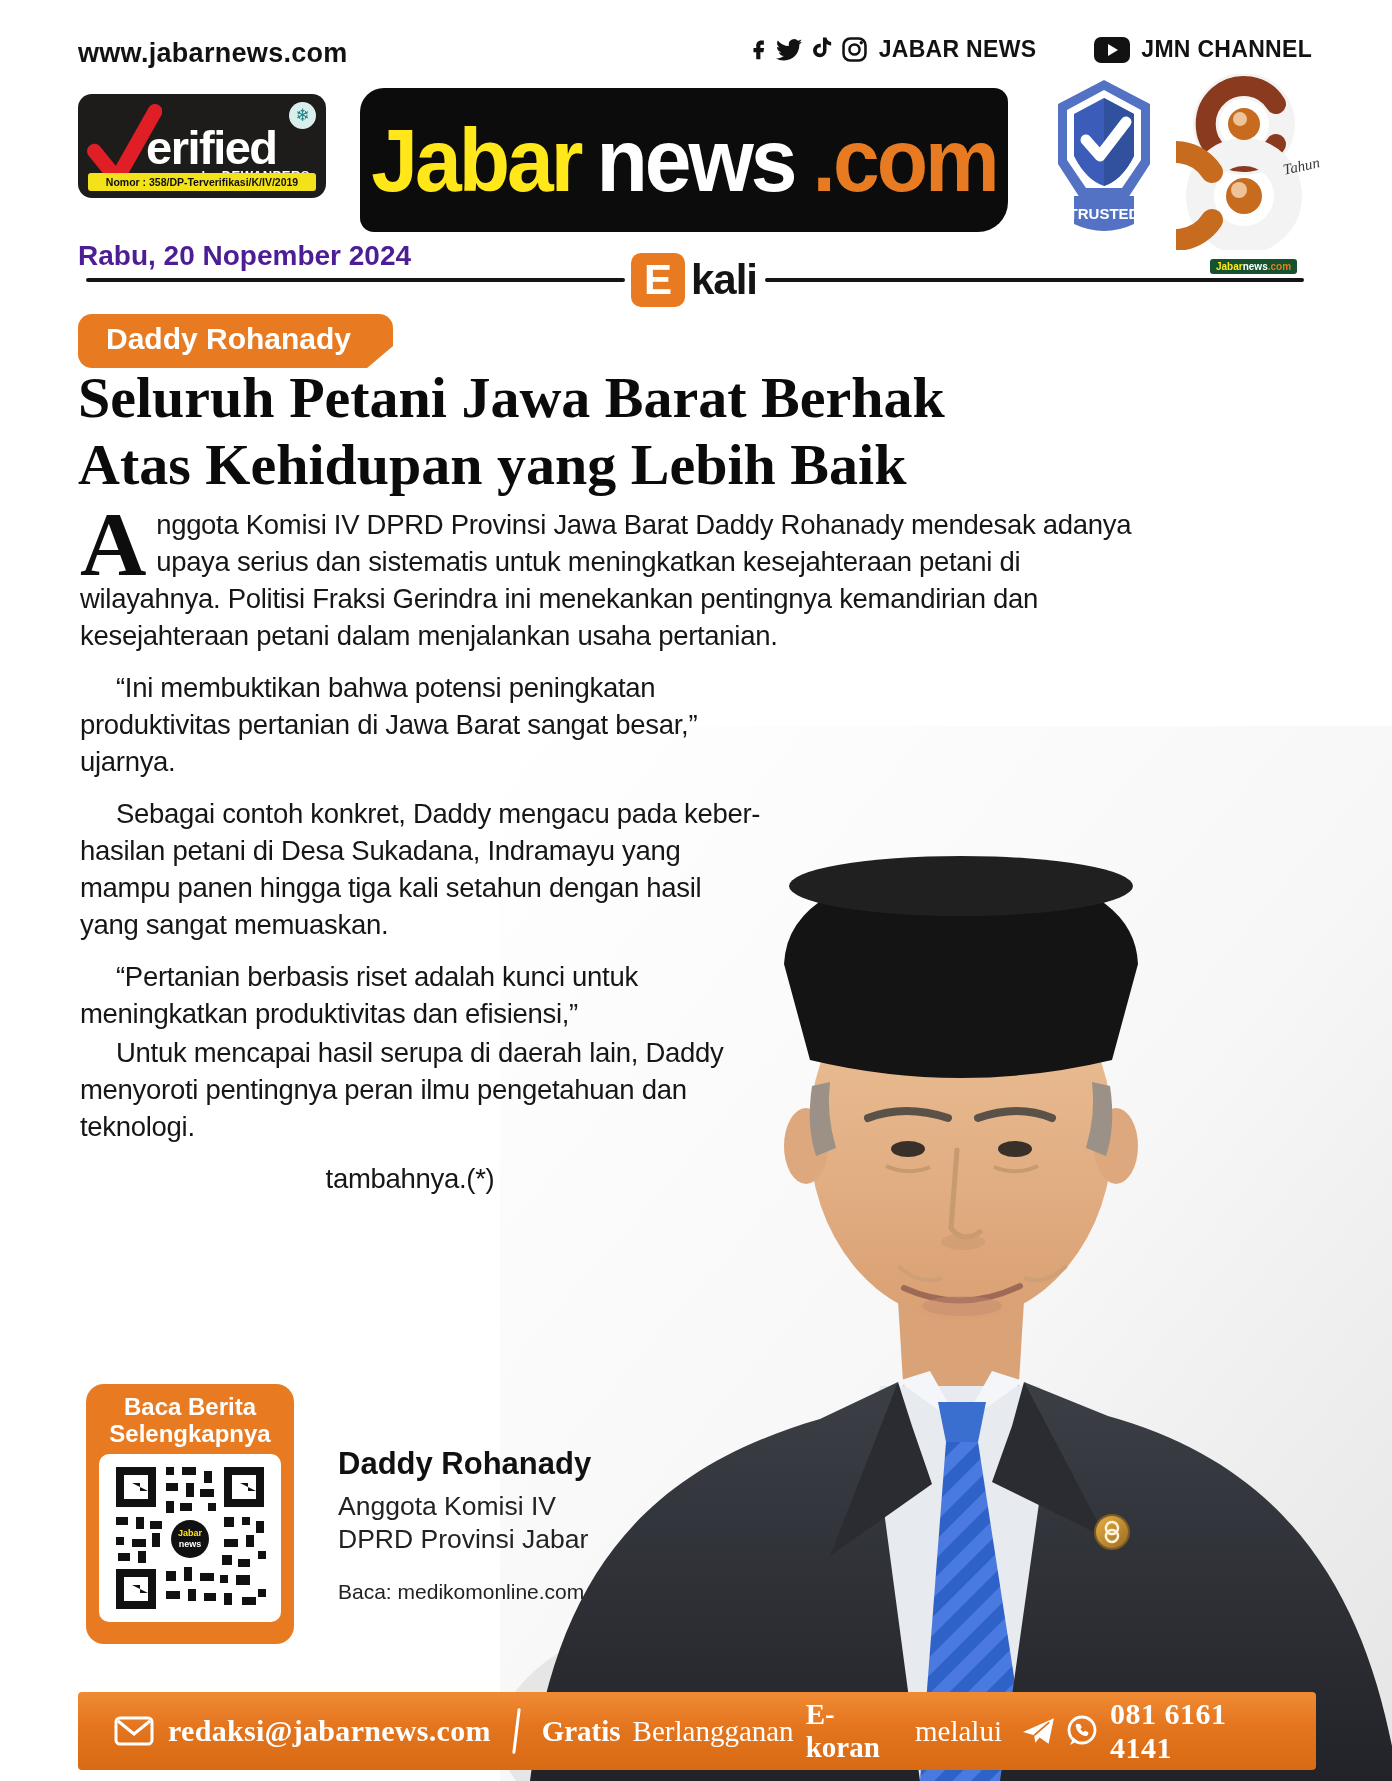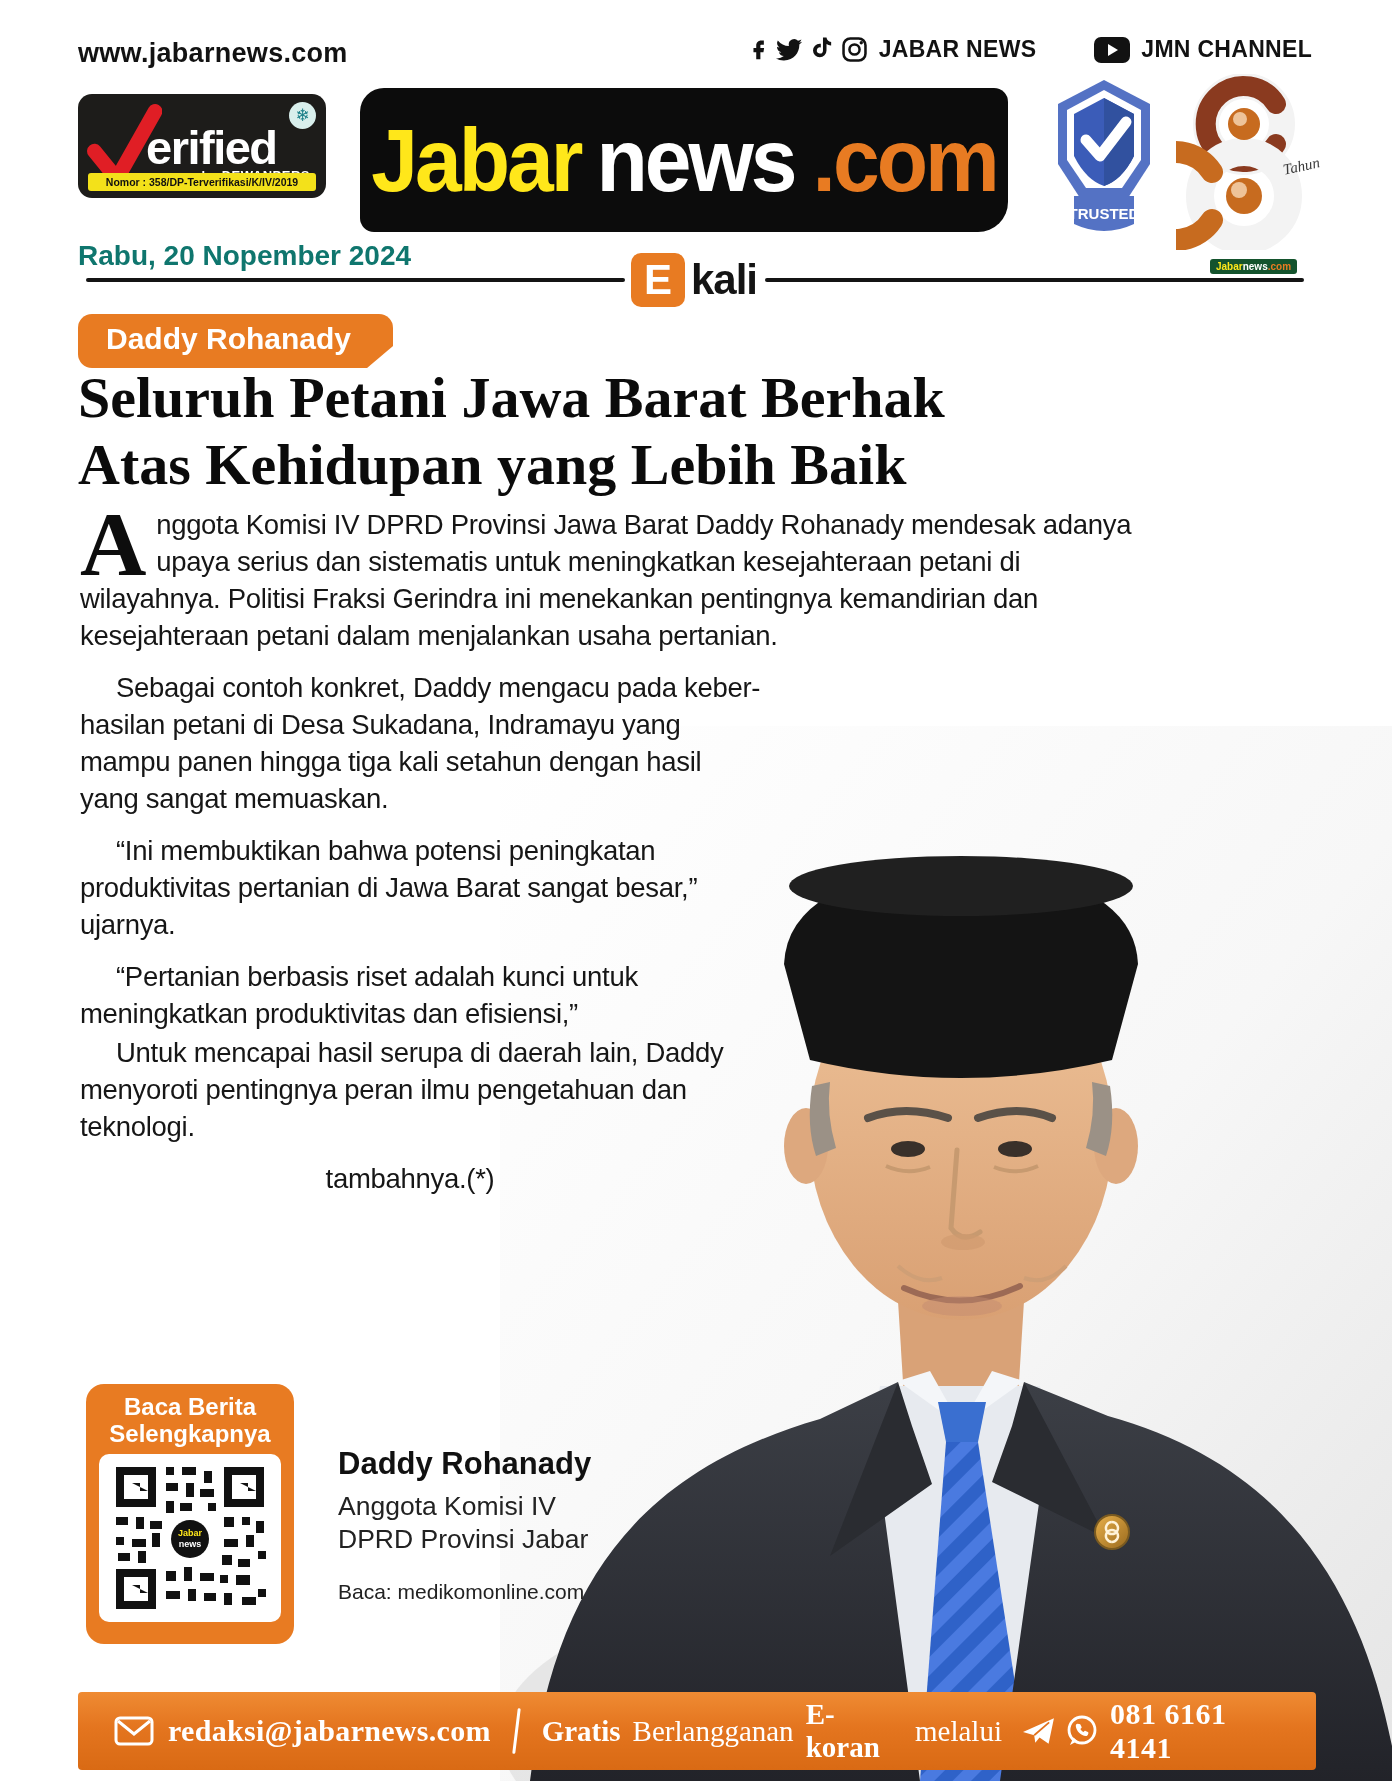--- a/index.html
+++ b/index.html
@@ -39,21 +39,21 @@
   
   .trusted { left:1044px; top:78px; width:120px; height:160px; }
   .eight   { left:1176px; top:74px; width:140px; height:200px; }
   .eight .mini { position:absolute; left:34px; bottom:0; background:#14532d; border-radius:3px;
                  padding:2px 6px; font-size:10px; font-weight:bold; white-space:nowrap; }
   .eight .mini .m1{color:#ffe71a;} .eight .mini .m2{color:#fff;} .eight .mini .m3{color:#e87b22;}
   .tahun-script { position:absolute; right:-4px; top:84px; font-family:"Liberation Serif",serif; font-style:italic;
                   font-size:15px; color:#3a3a3a; transform:rotate(-12deg); }
 
   
-  .dateline { left:78px; top:240px; font-size:28px; font-weight:bold; color:#0f766e; z-index:3; }
+  .dateline { left:78px; top:240px; font-size:28px; font-weight:bold; color:#4c1d95; z-index:3; }
   .ekoran-row { left:86px; right:88px; top:252px; height:56px; display:flex; align-items:center; z-index:2; }
   .rule { flex:1; height:4px; background:#141414; border-radius:2px; }
   .e-box { width:54px; height:54px; background:#e87b22; border-radius:10px; color:#fff; font-weight:bold;
            font-size:42px; display:flex; align-items:center; justify-content:center; margin-left:6px; }
   .koran { font-weight:bold; font-size:42px; color:#141414; margin:0 8px 0 6px; letter-spacing:-1px; }
 
   
   .kicker { left:78px; top:314px; background:#e87b22; color:#fff; font-weight:bold; font-size:30px;
             padding:8px 42px 12px 28px; border-radius:14px;
             clip-path:polygon(0 0,100% 0,100% calc(100% - 22px),calc(100% - 26px) 100%,0 100%); z-index:3; }
@@ -265,27 +265,27 @@
 
   <div class="abs kicker">Daddy Rohanady</div>
   <h1 class="abs headline" style="margin:0">Seluruh Petani Jawa Barat Berhak
 Atas Kehidupan yang Lebih Baik</h1>
 
   <div class="abs body-copy">
     <p><span class="dropcap">A</span><span>nggota Komisi IV DPRD Provinsi Jawa Barat Daddy Rohanady mendesak adanya
 upaya serius dan sistematis untuk meningkatkan kesejahteraan petani di
 wilayahnya. Politisi Fraksi Gerindra ini menekankan pentingnya kemandirian dan
 kesejahteraan petani dalam menjalankan usaha pertanian.</span></p>
+    <p class="indent p-narrow">“Ini membuktikan bahwa potensi peningkatan
+produktivitas pertanian di Jawa Barat sangat besar,”
+ujarnya.</p>
     <p class="indent p-narrow">Sebagai contoh konkret, Daddy mengacu pada keber-
 hasilan petani di Desa Sukadana, Indramayu yang
 mampu panen hingga tiga kali setahun dengan hasil
 yang sangat memuaskan.</p>
-    <p class="indent p-narrow">“Ini membuktikan bahwa potensi peningkatan
-produktivitas pertanian di Jawa Barat sangat besar,”
-ujarnya.</p>
     <p class="indent p-narrow" style="margin-bottom:2px">“Pertanian berbasis riset adalah kunci untuk
 meningkatkan produktivitas dan efisiensi,”</p>
     <p class="indent p-narrow">Untuk mencapai hasil serupa di daerah lain, Daddy
 menyoroti pentingnya peran ilmu pengetahuan dan
 teknologi.</p>
     <p class="tail">tambahnya.(*)</p>
   </div>
 
   <div class="abs qr-box">
     <div class="qr-title">

